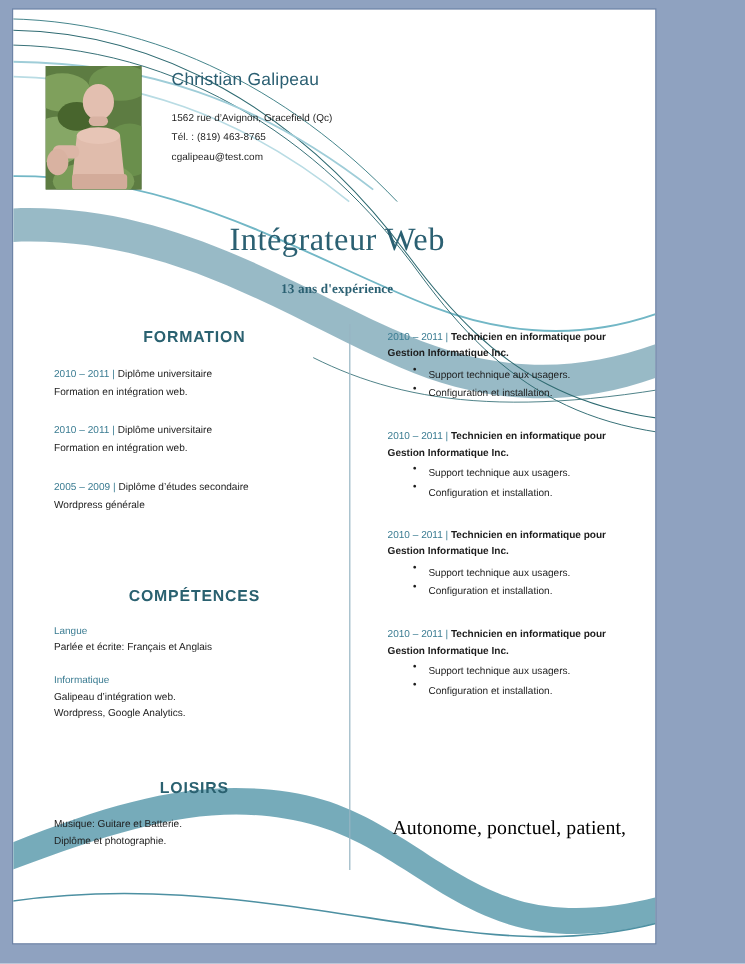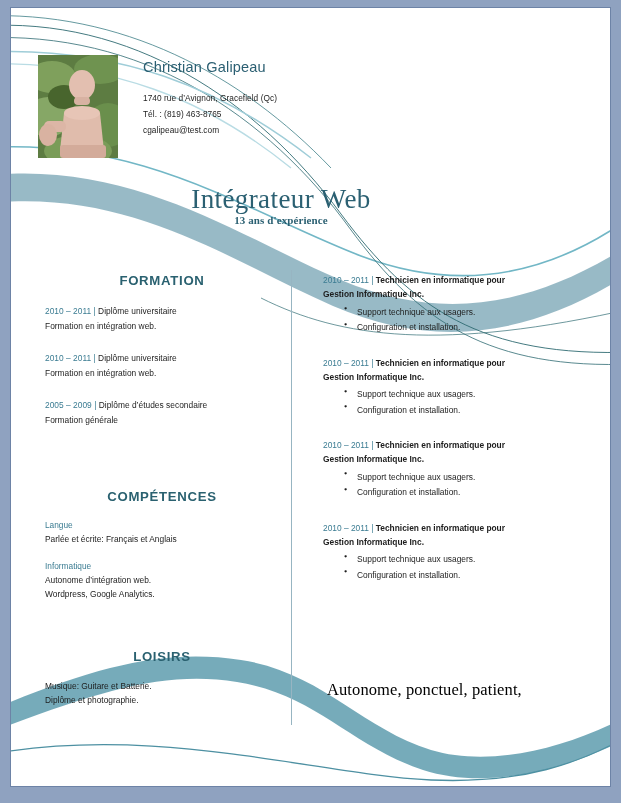--- a/index.html
+++ b/index.html
@@ -11,21 +11,21 @@
     height: 803px;
     background: #8fa2c0;
     font-family: "Liberation Sans", sans-serif;
     overflow: hidden;
   }
 
   .page {
     position: absolute;
     left: 11px;
     top: 8px;
-    width: 599px;
+    width: 535px;
     height: 778px;
     background: #ffffff;
     box-shadow: 0 0 0 1px #6d83a6;
     overflow: hidden;
   }
 
   .wave-layer {
     position: absolute;
     left: 0;
     top: 0;
@@ -89,21 +89,21 @@
     letter-spacing: 0.4px;
     line-height: 1;
     margin: 0;
     font-weight: 400;
   }
   .job-years {
     font-family: "Liberation Serif", serif;
     font-size: 11px;
     color: #2b6072;
     font-weight: bold;
-    margin-top: 1px;
+    margin-top: 22px;
     letter-spacing: 0.1px;
   }
 
   
   .divider {
     position: absolute;
     left: 280px;
     top: 262px;
     width: 1px;
     height: 455px;
@@ -265,21 +265,21 @@
         <rect x="36" y="42" width="16" height="8" rx="4" fill="#d8b2a2"></rect>
         <path d="M26 58 L62 58 L66 96 L22 96 Z" fill="#e0bcac"></path>
         <ellipse cx="44" cy="58" rx="18" ry="7" fill="#e7c5b6"></ellipse>
         <rect x="6" y="66" width="22" height="11" rx="5" fill="#dcb6a6"></rect>
         <ellipse cx="10" cy="80" rx="9" ry="11" fill="#d9b2a1"></ellipse>
         <rect x="22" y="90" width="46" height="13" rx="3" fill="#d3ab9a"></rect>
       </svg>
     </div>
     <div class="identity">
       <div class="person-name">Christian Galipeau</div>
-      <div class="contact-line">1740 rue d’Avignon, Gracefield (Qc)</div>
+      <div class="contact-line">1562 rue d’Avignon, Gracefield (Qc)</div>
       <div class="contact-line">Tél. : (819) 463-8765</div>
       <div class="contact-line">cgalipeau@test.com</div>
     </div>
   </div>
 
   <div class="title-block">
     <div class="job-title">Intégrateur Web</div>
     <div class="job-years">13 ans d'expérience</div>
   </div>
 
@@ -306,35 +306,35 @@
       </div>
       <div class="entry-line">Formation en intégration web.</div>
     </div>
 
     <div class="entry">
       <div class="entry-line">
         <span class="entry-date">2005 – 2009</span>
         <span class="sep">|</span>
         <span>Diplôme d’études secondaire</span>
       </div>
-      <div class="entry-line">Formation générale</div>
+      <div class="entry-line">Wordpress générale</div>
     </div>
 
     <div class="spacer-formation"></div>
 
     <div class="section-head left-head">COMPÉTENCES</div>
 
     <div class="skill-group">
       <div class="skill-label">Langue</div>
       <div class="skill-line">Parlée et écrite: Français et Anglais</div>
     </div>
 
     <div class="skill-group">
       <div class="skill-label">Informatique</div>
-      <div class="skill-line">Autonome d’intégration web.</div>
+      <div class="skill-line">Galipeau d’intégration web.</div>
       <div class="skill-line">Wordpress, Google Analytics.</div>
     </div>
 
     <div class="spacer-competences"></div>
 
     <div class="section-head left-head">LOISIRS</div>
 
     <div class="hobby-line">Musique: Guitare et Batterie.</div>
     <div class="hobby-line">Diplôme et photographie.</div>
   </div>

